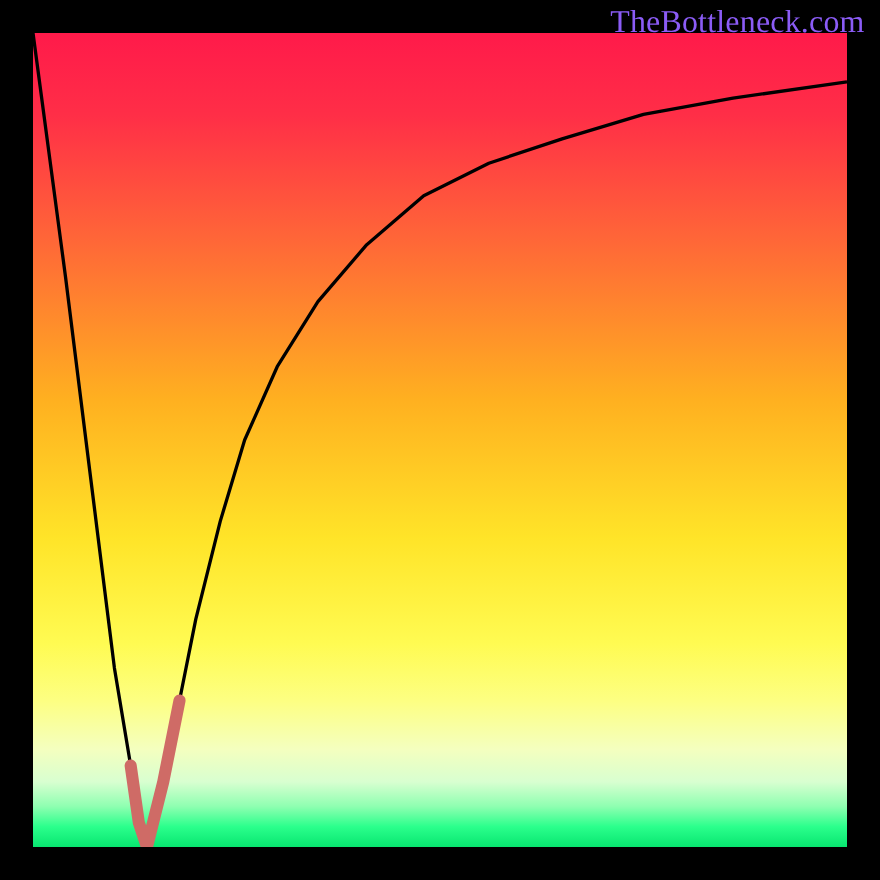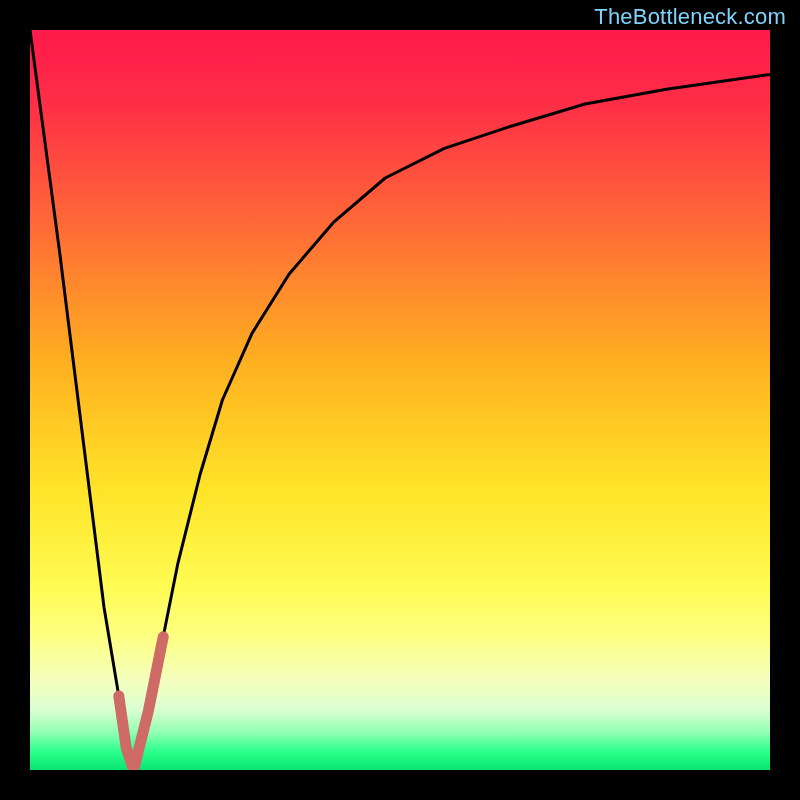--- a/index.html
+++ b/index.html
@@ -31,24 +31,25 @@
     position: absolute;
     left: 0;
     top: 0;
     width: 100%;
     height: 100%;
   }
   .watermark {
     position: absolute;
     top: 4px;
     right: 14px;
-    color: #7dd3fc;
-    font-size: 22px;
+    color: #8b5cf6;
+    font-size: 29px;
     font-weight: 500;
     letter-spacing: 0.2px;
+    font-family: Liberation Serif, serif;
   }
   svg.curves {
     position: absolute;
     left: 0;
     top: 0;
     width: 100%;
     height: 100%;
   }
 </style>
 </head>

